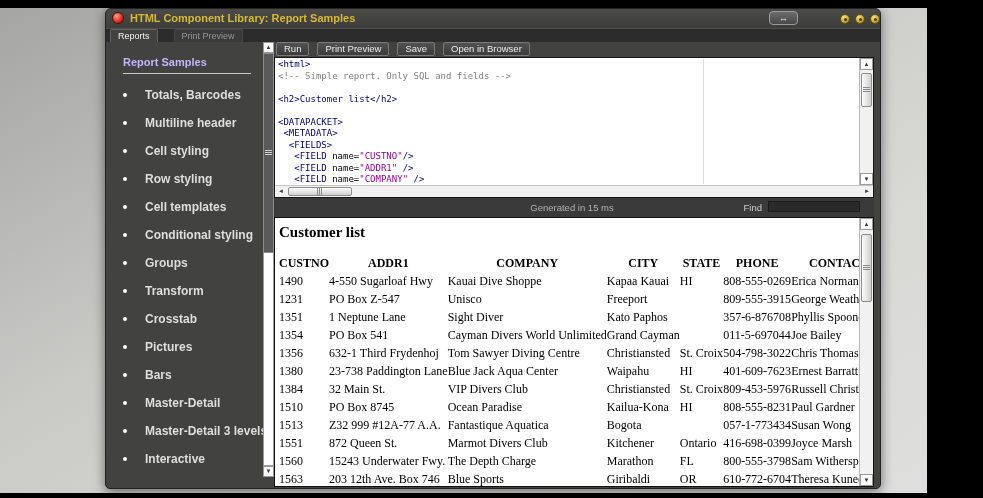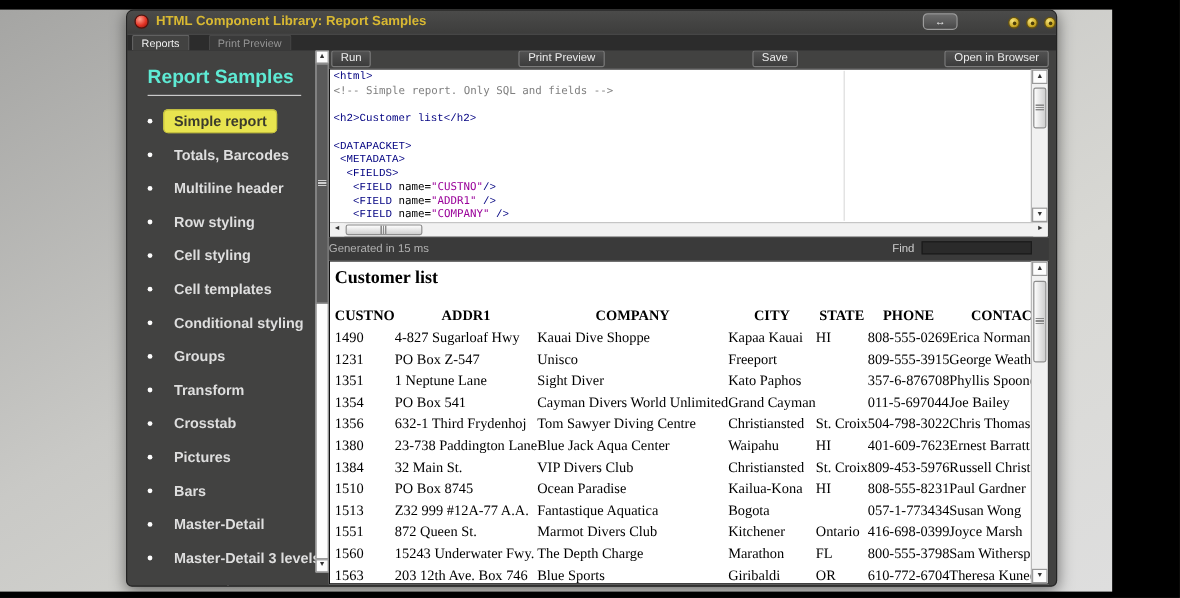--- a/index.html
+++ b/index.html
@@ -31,69 +31,69 @@
   .tab{font-size:9px;height:13px;line-height:12px;box-sizing:border-box;padding:0 7px;margin-right:16px;
        border-radius:2px 2px 0 0;white-space:nowrap;}
   .tab.active{background:#424241;color:#f2f2f2;border:1px solid #616161;border-bottom:none;}
   .tab.inactive{background:#3a3a3a;color:#969696;border:1px solid #474747;border-bottom:none;}
 
   .content{position:absolute;left:0;right:0;top:33px;bottom:0;overflow:hidden;}
 
   
   .sidebar{position:absolute;left:5px;top:0;width:152px;bottom:0;overflow:hidden;}
   .sidebar-header{margin:14px 0 0 12px;width:128px;padding-bottom:5px;border-bottom:1px solid #c9c9c9;
-                  color:#5eead4;font-weight:bold;font-size:16px;}
+                  color:#c4b5fd;font-weight:bold;font-size:11px;}
   .nav{margin-top:7px;}
   .nav-item{height:28px;display:flex;align-items:center;padding-left:12px;
             color:#dedede;font-weight:bold;font-size:12px;white-space:nowrap;}
   .bullet{width:4px;height:4px;border-radius:50%;background:#fdfdfd;margin-right:9px;flex:none;}
   .nav-label{padding:3px 9px;border-radius:4px;}
   .nav-item.selected .nav-label{background:#e8e44f;color:#3b3b2c;box-shadow:inset 0 0 0 1px #c3bf3e;}
 
   
   .sb-btn{position:absolute;left:0;right:0;height:11px;background:#fdfdfd;border:1px solid #9a9a9a;
           box-sizing:border-box;color:#333;font-size:6px;line-height:9px;text-align:center;}
   .grip{display:block;position:absolute;left:50%;top:50%;width:7px;height:5px;margin:-3px 0 0 -4px;
         background:linear-gradient(#8a8a8a 1px,transparent 1px,transparent 2px,#8a8a8a 2px,#8a8a8a 3px,transparent 3px,transparent 4px,#8a8a8a 4px);}
   .sidebar-scroll{position:absolute;left:157px;top:0;width:11px;bottom:11px;}
   .sidebar-scroll .track{position:absolute;left:0;right:0;top:11px;bottom:11px;background:#fdfdfd;border:1px solid #9a9a9a;box-sizing:border-box;}
   .sidebar-scroll .thumb{position:absolute;left:0;right:0;top:11px;height:200px;background:#5a5a5a;border:1px solid #8c8c8c;box-sizing:border-box;}
   .sidebar-scroll .thumb .grip{background:linear-gradient(#cfcfcf 1px,transparent 1px,transparent 2px,#cfcfcf 2px,#cfcfcf 3px,transparent 3px,transparent 4px,#cfcfcf 4px);}
 
   
   .rightpanel{position:absolute;left:168px;top:0;width:600px;bottom:0;}
-  .toolbar{position:absolute;left:2px;top:0;right:0;height:15px;display:flex;gap:18px;justify-content:space-between;}
+  .toolbar{position:absolute;left:2px;top:0;right:0;height:15px;display:flex;gap:8px;}
   .tbtn{font-size:9.5px;color:#ececec;background:linear-gradient(#525252,#3c3c3c);
         border:1px solid #7a7a7a;border-radius:2px;padding:0 7px;height:14px;line-height:12px;white-space:nowrap;}
 
   
   .editor{position:absolute;left:0;top:15px;right:0;height:141px;background:#fff;
           border:1px solid #161616;box-sizing:border-box;}
   .code{position:absolute;left:0;top:0;right:14px;bottom:12px;overflow:hidden;padding:1px 0 0 3px;
         font-family:"DejaVu Sans Mono","Liberation Mono",monospace;font-size:9px;line-height:11.5px;white-space:pre;}
   .code-line{min-height:11.5px;}
   .margin-line{position:absolute;left:428px;top:1px;bottom:13px;width:1px;background:#dcdcdc;}
-  .tk-tag{color:#000080;font-family:Liberation Mono, monospace;} .tk-comment{color:#808080;} .tk-attr{color:#000;} .tk-str{color:#990099;}
+  .tk-tag{color:#000080;} .tk-comment{color:#808080;} .tk-attr{color:#000;} .tk-str{color:#990099;}
   .vscroll{position:absolute;right:0;top:0;width:14px;background:#f1f1f1;border-left:1px solid #b9b9b9;box-sizing:border-box;}
   .editor .vscroll{bottom:12px;}
   .vscroll .sb-btn{height:12px;line-height:10px;}
   .vscroll .sb-up{top:0;} .vscroll .sb-down{bottom:0;}
   .vs-thumb{position:absolute;left:1px;right:1px;border:1px solid #8e8e8e;border-radius:2px;
             background:linear-gradient(90deg,#fdfdfd,#cfcfcf);}
   .hscroll{position:absolute;left:0;right:0;bottom:0;height:12px;background:#f1f1f1;border-top:1px solid #c5c5c5;box-sizing:border-box;}
   .hs-btn{position:absolute;top:0;bottom:0;width:12px;background:#f1f1f1;color:#333;font-size:6px;line-height:11px;text-align:center;}
   .hs-left{left:0;} .hs-right{right:0;}
   .hs-thumb{position:absolute;left:13px;top:1px;bottom:1px;width:62px;border:1px solid #8e8e8e;border-radius:2px;
             background:linear-gradient(#fdfdfd,#cfcfcf);}
   .hs-thumb .grip{width:5px;height:7px;margin:-4px 0 0 -3px;
         background:linear-gradient(90deg,#8a8a8a 1px,transparent 1px,transparent 2px,#8a8a8a 2px,#8a8a8a 3px,transparent 3px,transparent 4px,#8a8a8a 4px);}
 
   
   .statusbar{position:absolute;left:0;right:0;top:156px;height:19px;background:#3a3a3a;}
-  .gen-text{position:absolute;left:0;right:4px;top:4px;font-size:9.5px;color:#b2b2b2;}
+  .gen-text{position:absolute;left:0;right:4px;top:4px;text-align:center;font-size:9.5px;color:#b2b2b2;}
   .find-label{position:absolute;right:112px;top:4px;font-size:9.5px;color:#cfcfcf;}
   .find-input{position:absolute;right:14px;top:3px;width:92px;height:11px;background:#2a2a2a;
               border:1px solid #1b1b1b;box-sizing:border-box;color:#ddd;font-size:9px;padding:0 3px;}
 
   
   .preview{position:absolute;left:0;top:175px;right:0;bottom:1px;background:#fff;
            border:1px solid #111;box-sizing:border-box;}
   .preview-inner{position:absolute;left:0;top:0;right:14px;bottom:0;overflow:hidden;padding:6px 0 0 4px;
                  font-family:"Liberation Serif",serif;color:#000;}
   .report-title{font-size:15px;font-weight:bold;margin:0 0 14px 0;}
@@ -129,39 +129,35 @@
     <div class="tabstrip" id="tabbar">
         <div class="tab active">Reports</div>
         <div class="tab inactive">Print Preview</div>
       </div>
 
     <div class="content">
 
       <div class="sidebar">
         <div class="sidebar-header">Report Samples</div>
         <div class="nav" id="nav">
-            <div class="nav-item selected">
-              <span class="bullet"></span>
-              <span class="nav-label">Simple report</span>
-            </div>
             <div class="nav-item">
               <span class="bullet"></span>
               <span class="nav-label">Totals, Barcodes</span>
             </div>
             <div class="nav-item">
               <span class="bullet"></span>
               <span class="nav-label">Multiline header</span>
             </div>
             <div class="nav-item">
               <span class="bullet"></span>
+              <span class="nav-label">Cell styling</span>
+            </div>
+            <div class="nav-item">
+              <span class="bullet"></span>
               <span class="nav-label">Row styling</span>
-            </div>
-            <div class="nav-item">
-              <span class="bullet"></span>
-              <span class="nav-label">Cell styling</span>
             </div>
             <div class="nav-item">
               <span class="bullet"></span>
               <span class="nav-label">Cell templates</span>
             </div>
             <div class="nav-item">
               <span class="bullet"></span>
               <span class="nav-label">Conditional styling</span>
             </div>
             <div class="nav-item">
@@ -262,21 +258,21 @@
                     <th>COMPANY</th>
                     <th>CITY</th>
                     <th>STATE</th>
                     <th>PHONE</th>
                     <th>CONTACT</th>
                   </tr>
                 </thead>
               <tbody id="tbody">
                   <tr>
                     <td>1490</td>
-                    <td>4-827 Sugarloaf Hwy</td>
+                    <td>4-550 Sugarloaf Hwy</td>
                     <td>Kauai Dive Shoppe</td>
                     <td>Kapaa Kauai</td>
                     <td>HI</td>
                     <td>808-555-0269</td>
                     <td>Erica Norman</td>
                   </tr>
                   <tr>
                     <td>1231</td>
                     <td>PO Box Z-547</td>
                     <td>Unisco</td>

